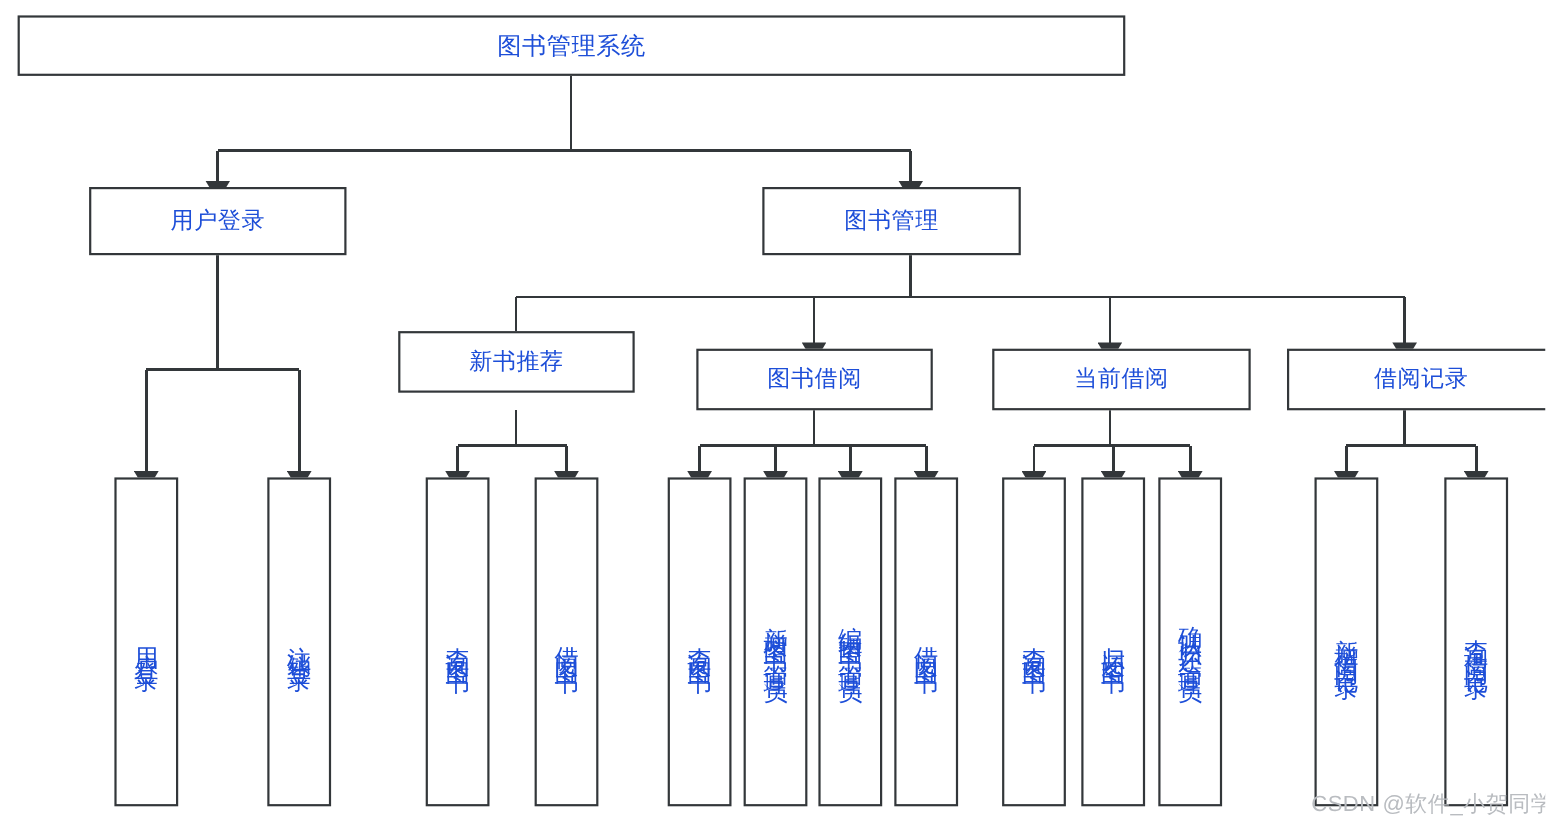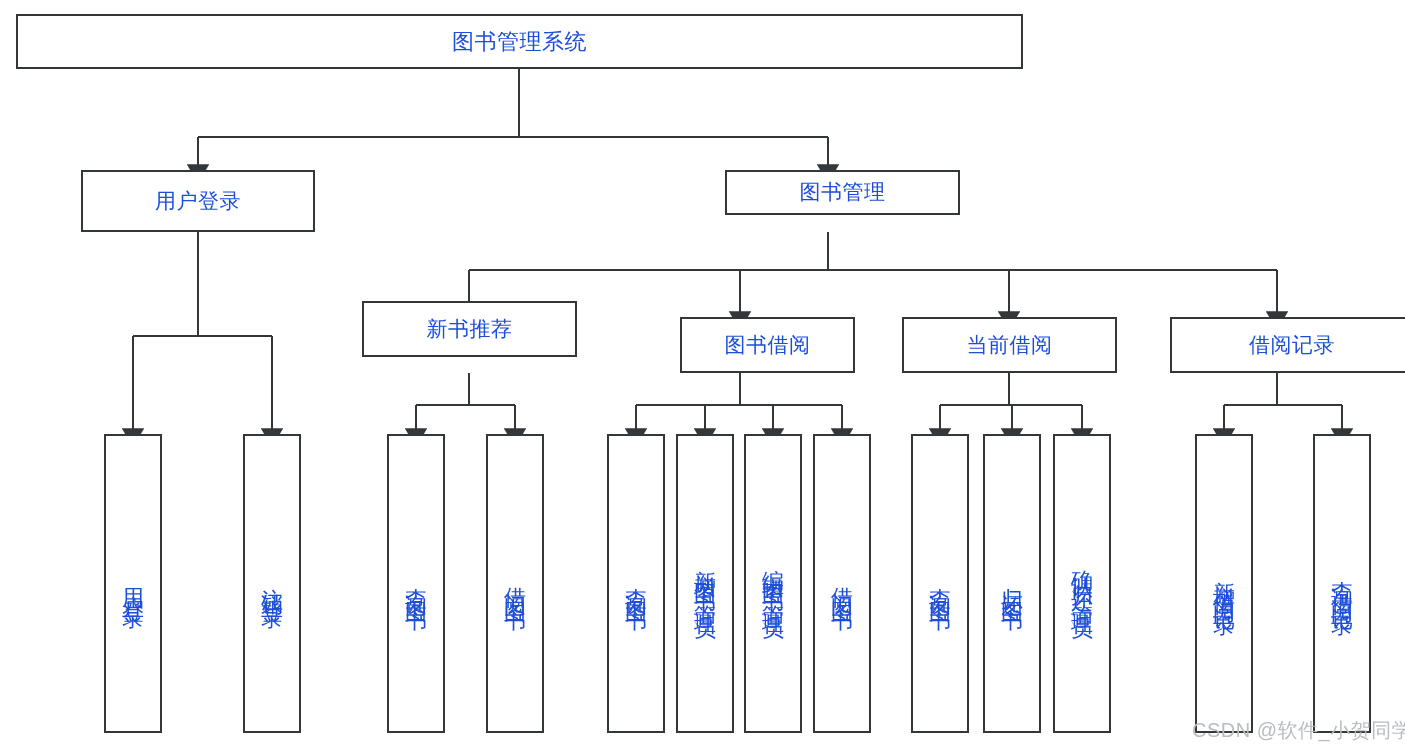--- a/index.html
+++ b/index.html
@@ -125,31 +125,31 @@
       </g>
   </svg>
 
   <div class="node horiz root" style="left: 16px; top: 14px; width: 1007px; height: 55px;">
     <span class="node-label">图书管理系统</span>
   </div>
 
   <div class="node horiz" style="left: 81px; top: 170px; width: 234px; height: 62px;">
     <span class="node-label">用户登录</span>
   </div>
-  <div class="node horiz" style="left: 725px; top: 170px; width: 235px; height: 45px;">
+  <div class="node horiz" style="left: 693px; top: 170px; width: 235px; height: 62px;">
     <span class="node-label">图书管理</span>
   </div>
 
   <div class="node horiz" style="left: 362px; top: 301px; width: 215px; height: 56px;">
     <span class="node-label">新书推荐</span>
   </div>
-  <div class="node horiz" style="left: 633px; top: 317px; width: 175px; height: 56px; margin-left: 47px;">
+  <div class="node horiz" style="left: 633px; top: 317px; width: 215px; height: 56px;">
     <span class="node-label">图书借阅</span>
   </div>
-  <div class="node horiz" style="left: 902px; top: 317px; width: 215px; height: 56px;">
+  <div class="node horiz" style="left: 902px; top: 317px; width: 235px; height: 56px;">
     <span class="node-label">当前借阅</span>
   </div>
   <div class="node horiz" style="left: 1170px; top: 317px; width: 244px; height: 56px;">
     <span class="node-label">借阅记录</span>
   </div>
 
   <div class="node vert" style="left: 104px; top: 434px; width: 58px; height: 299px;">
     <span class="node-label">用户登录</span>
   </div>
   <div class="node vert" style="left: 243px; top: 434px; width: 58px; height: 299px;">

